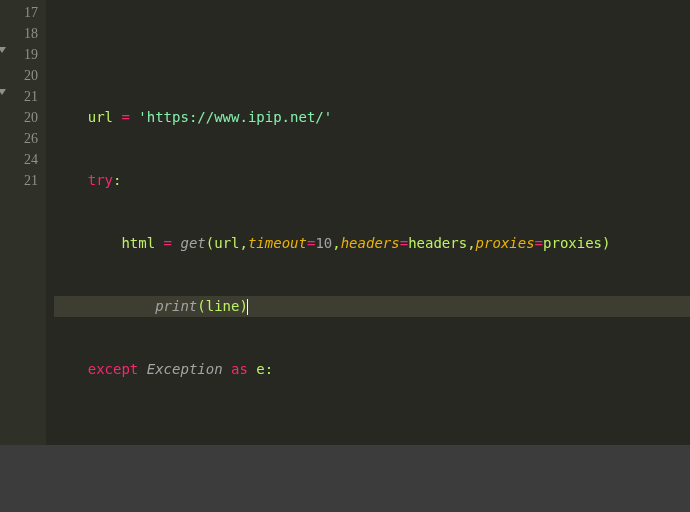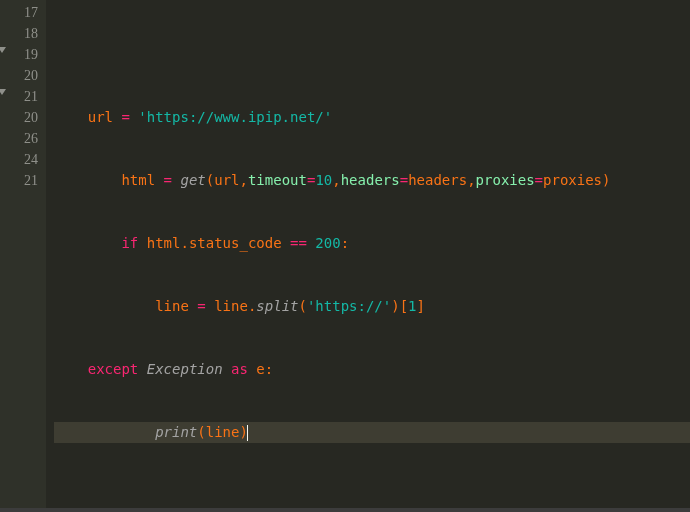--- a/index.html
+++ b/index.html
@@ -43,25 +43,25 @@
       padding: 2px 0 2px 8px;
       line-height: 21px;
       color: #f8f8f2;
       white-space: pre;
     }
     .code-line { height: 21px; }
     .active-line { background: #3e3d32; }
     .indent { display: inline-block; }
     .kw { color: #f92672; }
     .fn { color: #a3a3a3; font-style: italic; }
-    .str { color: #14b8a6; }
-    .num { color: #14b8a6; }
-    .param { color: #86efac; }
+    .str { color: #86efac; }
+    .num { color: #a3a3a3; }
+    .param { color: #eab308; font-style: italic; }
     .op { color: #f92672; }
-    .name { color: #f97316; text-align: center; }
+    .name { color: #bef264; text-align: center; }
     .cursor {
       display: inline-block;
       width: 1px;
       height: 16px;
       background: #f8f8f0;
       vertical-align: middle;
       margin-left: -1px;
     }
     .output-pane {
       flex: 1;
@@ -81,24 +81,23 @@
     <div class="gutter-row">20</div>
     <div class="gutter-row"><span class="fold-marker"></span><span>21</span></div>
     <div class="gutter-row">20</div>
     <div class="gutter-row">26</div>
     <div class="gutter-row">24</div>
     <div class="gutter-row">21</div>
   </div>
   <div class="code">
     <div class="code-line"></div>
     <div class="code-line"><span class="indent">    </span><span class="name">url</span> <span class="op">=</span> <span class="str">'https://www.ipip.net/'</span></div>
+    <div class="code-line"><span class="indent">    </span><span class="kw">try</span><span class="name">:</span></div>
     <div class="code-line"><span class="indent">        </span><span class="name">html</span> <span class="op">=</span> <span class="fn">get</span><span class="name">(</span><span class="name">url</span><span class="name">,</span><span class="param">timeout</span><span class="op">=</span><span class="num">10</span><span class="name">,</span><span class="param">headers</span><span class="op">=</span><span class="name">headers</span><span class="name">,</span><span class="param">proxies</span><span class="op">=</span><span class="name">proxies</span><span class="name">)</span></div>
-    <div class="code-line"><span class="indent">        </span><span class="kw">if</span> <span class="name">html</span><span class="name">.</span><span class="name">status_code</span> <span class="op">==</span> <span class="num">200</span><span class="name">:</span></div>
-    <div class="code-line"><span class="indent">            </span><span class="name">line</span> <span class="op">=</span> <span class="name">line</span><span class="name">.</span><span class="fn">split</span><span class="name">(</span><span class="str">'https://'</span><span class="name">)[</span><span class="num">1</span><span class="name">]</span></div>
+    <div class="code-line active-line"><span class="indent">            </span><span class="fn">print</span><span class="name">(</span><span class="name">line</span><span class="name">)</span><span class="cursor"></span></div>
     <div class="code-line"><span class="indent">    </span><span class="kw">except</span> <span class="fn">Exception</span> <span class="kw">as</span> <span class="name">e</span><span class="name">:</span></div>
-    <div class="code-line active-line"><span class="indent">            </span><span class="fn">print</span><span class="name">(</span><span class="name">line</span><span class="name">)</span><span class="cursor"></span></div>
     
   </div>
 </div>
 
 <div class="output-pane">
   
 </div>
 
 </body></html>

